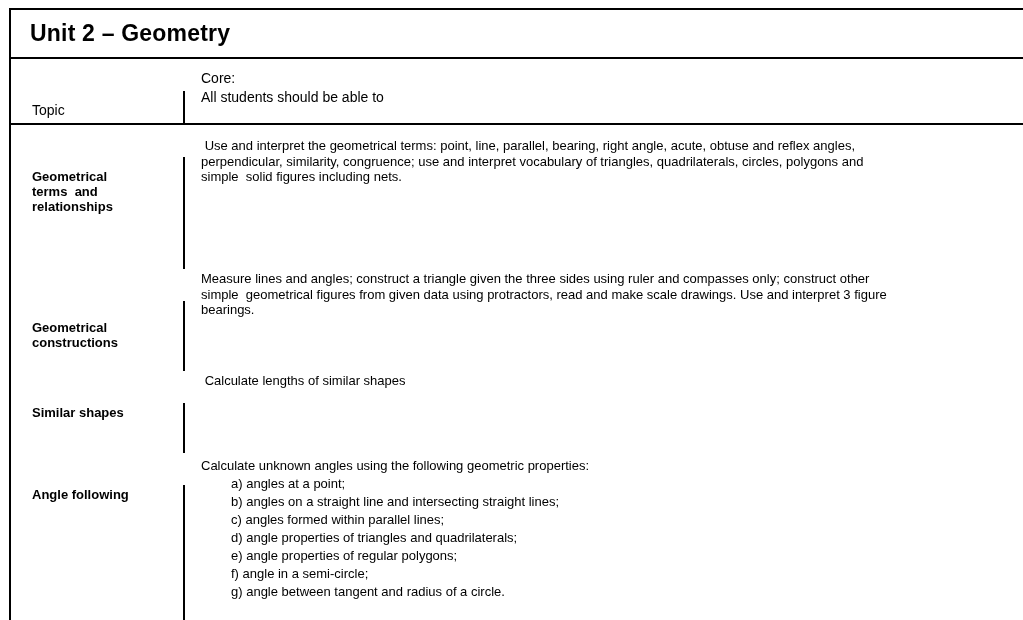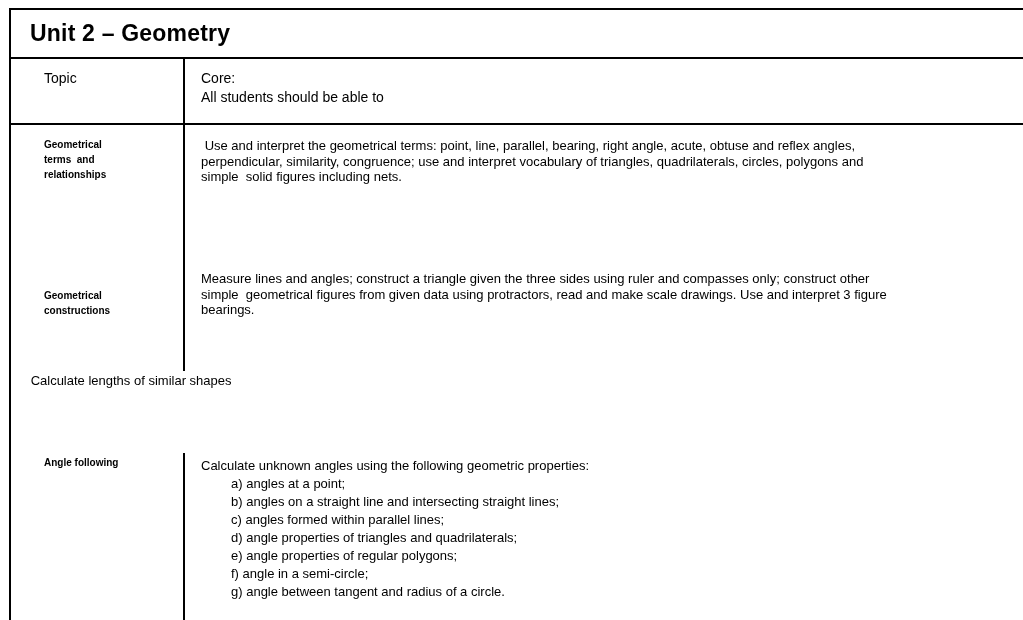--- a/index.html
+++ b/index.html
@@ -44,28 +44,29 @@
     border-bottom: 2px solid #000000;
     display: flex;
   }
   .body { flex: 1 1 auto; display: flex; flex-direction: column; }
   .row { display: flex; }
   .cl {
     flex: 0 0 174px;
     width: 174px;
     border-right: 2px solid #000000;
     box-sizing: border-box;
-    padding-left: 33px;
+    padding-left: 21px;
+    margin-top: 32px;
   }
   .cr { flex: 1 1 auto; padding-left: 16px; }
   .pre { white-space: pre-wrap; }
   .hrow .cl .pre, .hrow .cr .pre { font-size: 14px; line-height: 18.5px; padding-top: 10px; }
   .topic {
     font-weight: bold;
-    font-size: 10px;
+    font-size: 13px;
     line-height: 15px;
     white-space: pre-wrap;
   }
   .content {
     font-size: 13px;
     line-height: 15.5px;
     white-space: pre-wrap;
   }
   .r1 { height: 144px; flex: 0 0 144px; }
   .r2 { height: 102px; flex: 0 0 102px; }
@@ -127,20 +128,23 @@
 constructions</div>
         </div>
         <div class="cr">
           <div class="content">Measure lines and angles; construct a triangle given the three sides using ruler and compasses only; construct other
 simple  geometrical figures from given data using protractors, read and make scale drawings. Use and interpret 3 figure
 bearings.</div>
         </div>
       </div>
 
       <div class="row r3">
+        <div class="cl">
+          <div class="topic">Similar shapes</div>
+        </div>
         <div class="cr">
           <div class="content"> Calculate lengths of similar shapes</div>
         </div>
       </div>
 
       <div class="row r4">
         <div class="cl">
           <div class="topic">Angle following</div>
         </div>
         <div class="cr">

